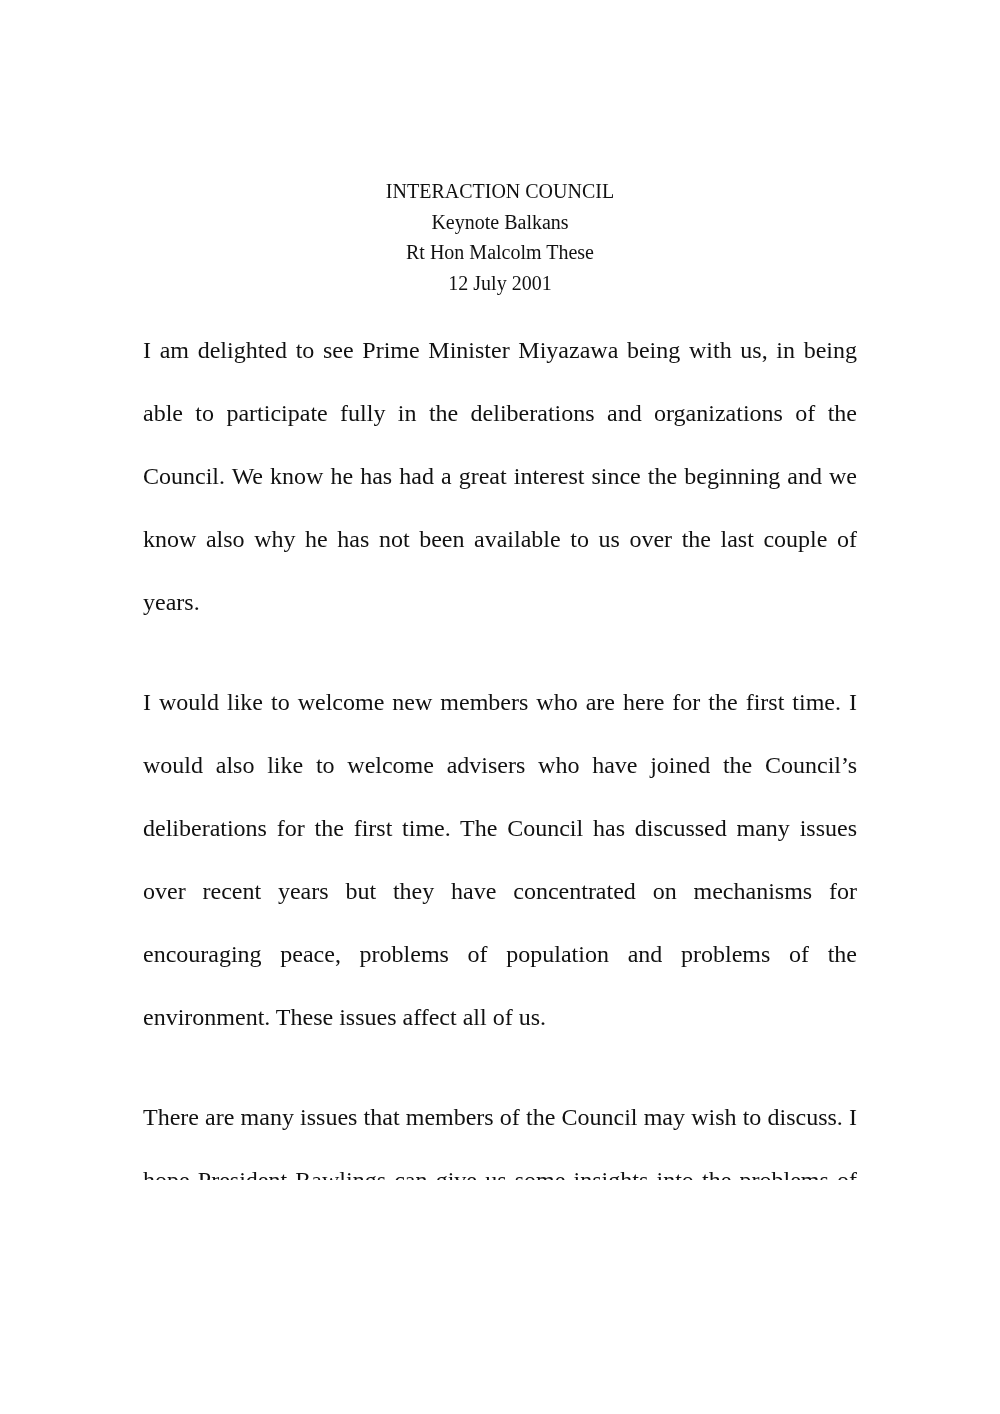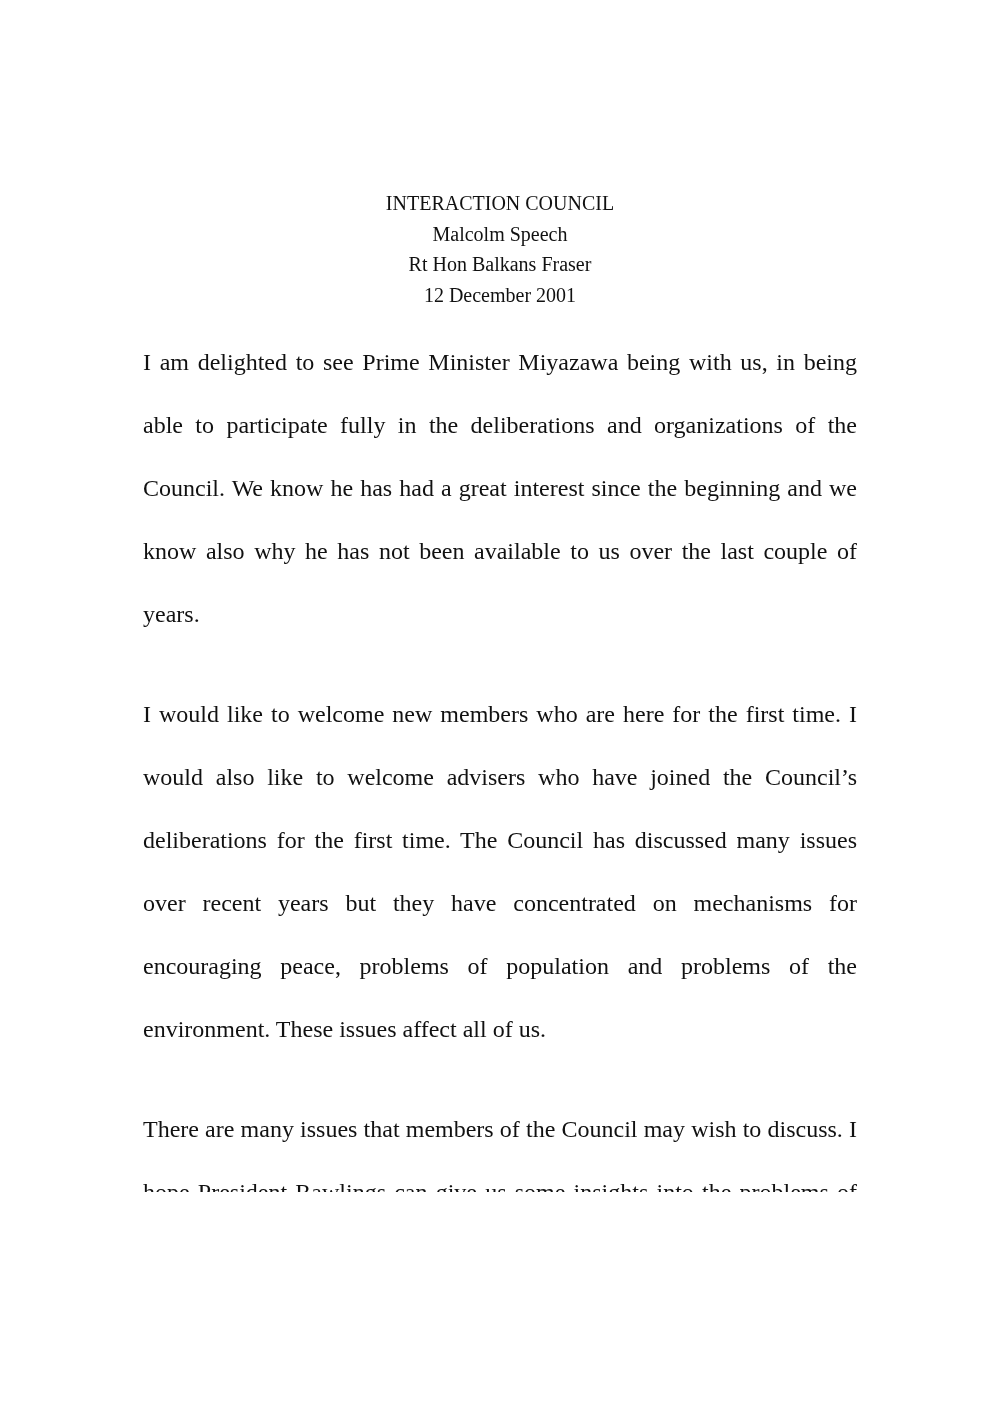--- a/index.html
+++ b/index.html
@@ -4,21 +4,21 @@
 <style>
   html, body {
     margin: 0;
     padding: 0;
     background: #ffffff;
   }
   .page {
     position: relative;
     width: 1000px;
     height: 1176px;
-    margin: 16px auto;
+    margin: 4px auto;
     background: #ffffff;
     color: #111111;
     font-family: "Liberation Serif", "DejaVu Serif", serif;
     overflow: hidden;
   }
   .content {
     padding: 172px 143px 0 143px;
   }
   .title-block {
     text-align: center;
@@ -47,23 +47,23 @@
   }
 </style>
 </head>
 <body>
 
 <div class="page">
   <div class="content">
 
     <div class="title-block">
       <div class="title-line">INTERACTION COUNCIL</div>
-      <div class="title-line">Malcolm Speech</div>
-      <div class="title-line">Rt Hon Balkans Fraser</div>
-      <div class="title-line">12 December 2001</div>
+      <div class="title-line">Keynote Balkans</div>
+      <div class="title-line">Rt Hon Malcolm These</div>
+      <div class="title-line">12 July 2001</div>
     </div>
 
     <div class="paragraphs">
       <p class="para">I am delighted to see Prime Minister Miyazawa being with us, in being able to participate fully in the deliberations and organizations of the Council.  We know he has had a great interest since the beginning and we know also why he has not been available to us over the last couple of years.</p>
       <p class="para">I would like to welcome new members who are here for the first time.  I would also like to welcome advisers who have joined the Council’s deliberations for the first time.  The Council has discussed many issues over recent years but they have concentrated on mechanisms for encouraging peace, problems of population and problems of the environment.  These issues affect all of us.</p>
       <p class="para">There are many issues that members of the Council may wish to discuss.   I hope President Rawlings can give us some insights into the problems of his own continent.  He was a most effective leader of Ghana over many years.  There are others who may wish to discuss moves in the western hemisphere towards one market for Europe, progress with integration, the development of the Euro and the continuing and tragic problems in the Balkans are continuing matters of concern.</p>
     </div>
 
   </div>
 

